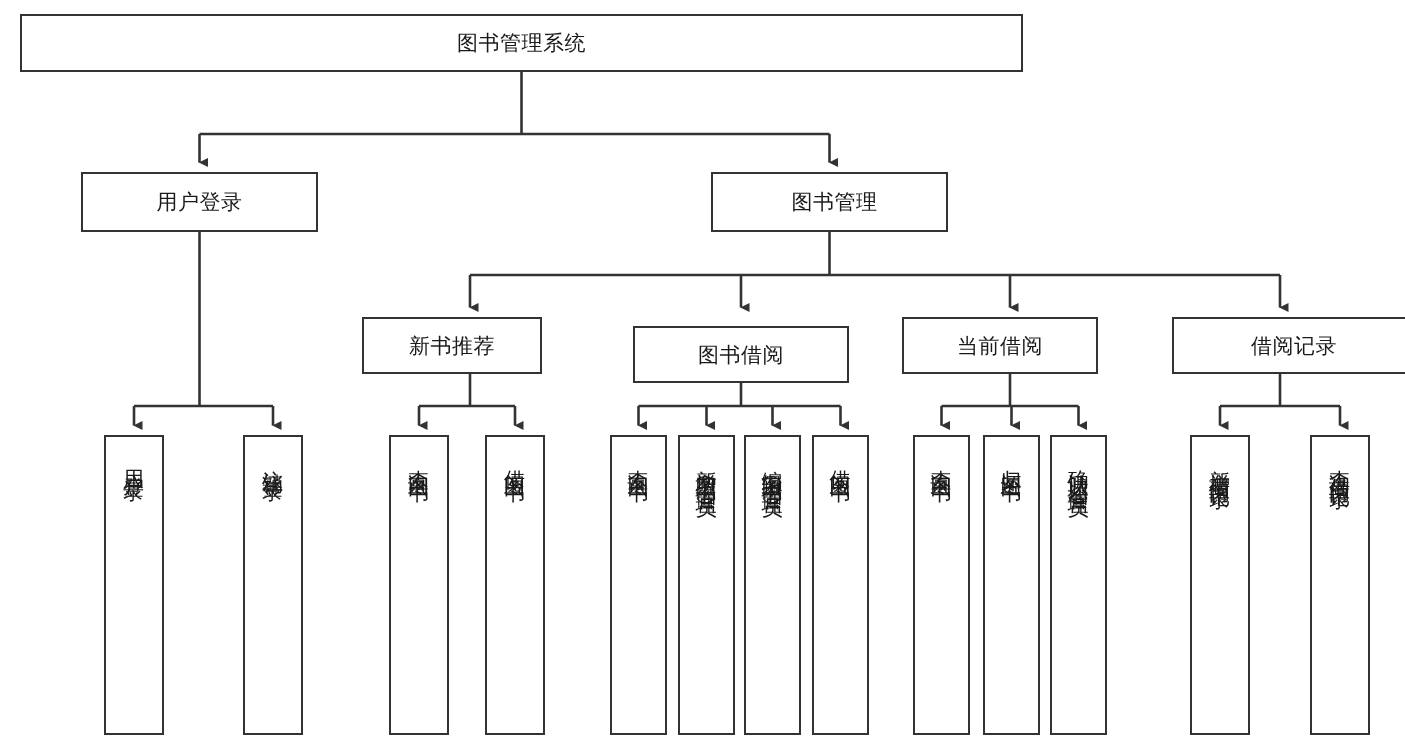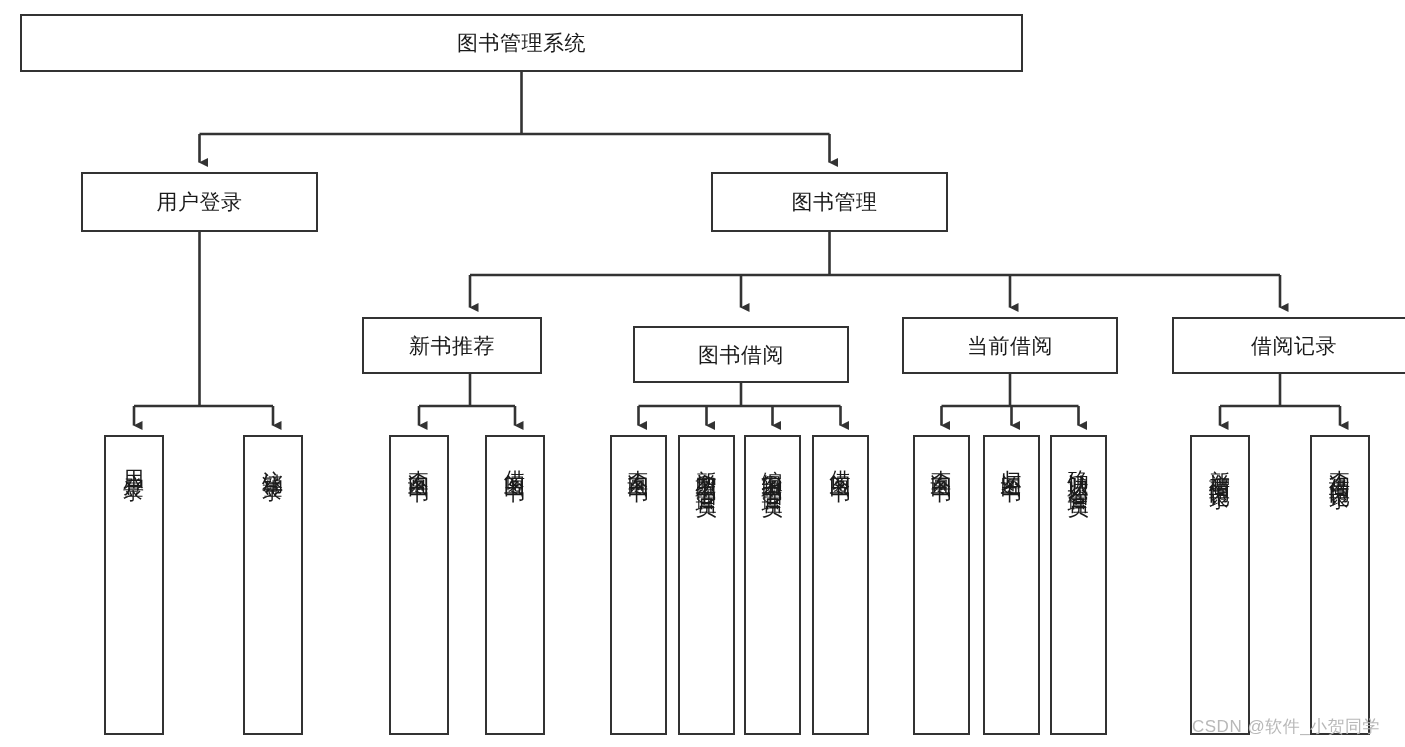--- a/index.html
+++ b/index.html
@@ -121,21 +121,21 @@
   <div class="node-box" style="left: 711px; top: 172px; width: 237px; height: 60px; padding-left: 10px;">
     <span class="node-label">图书管理</span>
   </div>
 
   <div class="node-box" style="left: 362px; top: 317px; width: 180px; height: 57px;">
     <span class="node-label">新书推荐</span>
   </div>
   <div class="node-box" style="left: 633px; top: 317px; width: 216px; height: 57px; margin-top: 9px;">
     <span class="node-label">图书借阅</span>
   </div>
-  <div class="node-box" style="left: 902px; top: 317px; width: 216px; height: 57px;">
+  <div class="node-box" style="left: 902px; top: 317px; width: 196px; height: 57px;">
     <span class="node-label">当前借阅</span>
   </div>
   <div class="node-box" style="left: 1172px; top: 317px; width: 244px; height: 57px;">
     <span class="node-label">借阅记录</span>
   </div>
 
   <div class="node-box vertical" style="left: 104px; top: 435px; width: 60px; height: 300px;">
     <span class="node-label">用户登录</span>
   </div>
   <div class="node-box vertical" style="left: 243px; top: 435px; width: 60px; height: 300px;">
@@ -168,15 +168,14 @@
   <div class="node-box vertical" style="left: 1050px; top: 435px; width: 57px; height: 300px;">
     <span class="node-label">确认归还（管理员）</span>
   </div>
   <div class="node-box vertical" style="left: 1190px; top: 435px; width: 60px; height: 300px;">
     <span class="node-label">新增借阅记录</span>
   </div>
   <div class="node-box vertical" style="left: 1310px; top: 435px; width: 60px; height: 300px;">
     <span class="node-label">查询借阅记录</span>
   </div>
 
-  <div class="watermark" style="left: 1192px; top: 715px;">CSDN @软件_小贺同学</div>
 
 </div>
 
 </body></html>

